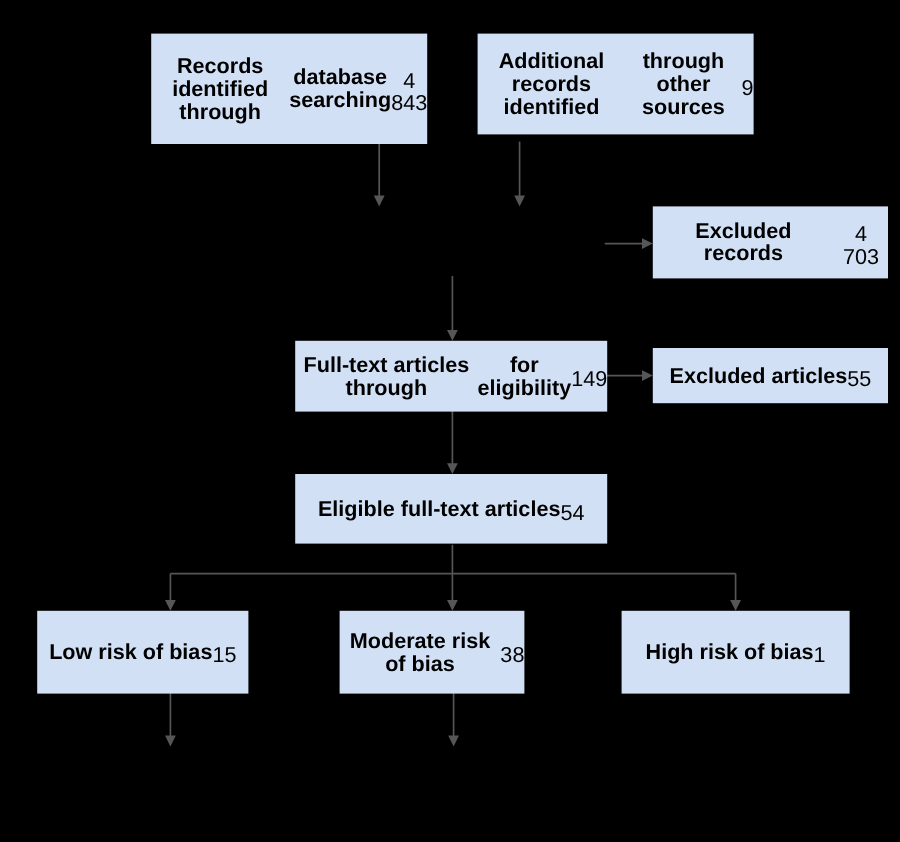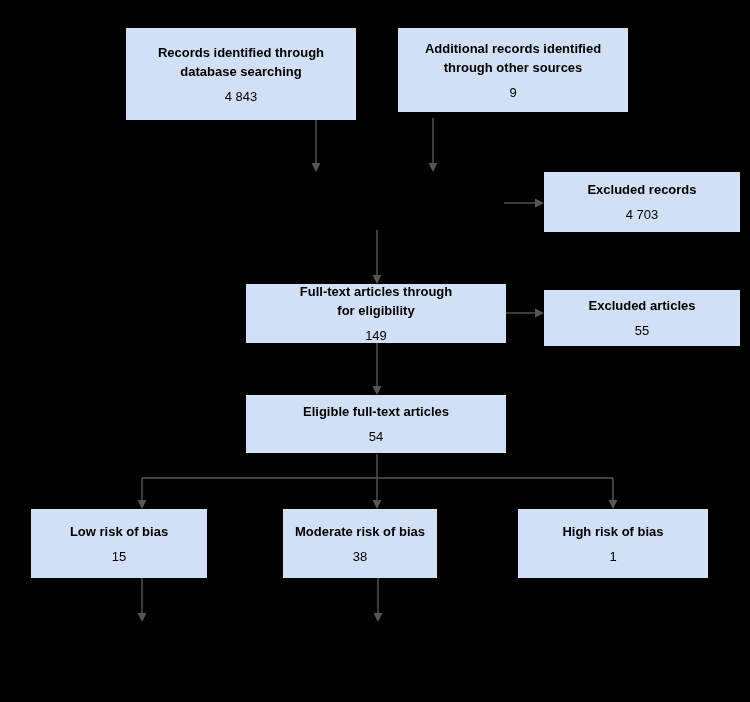--- a/index.html
+++ b/index.html
@@ -25,25 +25,25 @@
     width:750px;height:702px;
     pointer-events:none;
   }
   .conn line{stroke:var(--line);stroke-width:1.4px;}
   .conn polygon{fill:var(--line);}
   .box{
     position:absolute;
     background:var(--box-fill);
     color:var(--box-text);
     display:flex;
-    flex-direction:column;
+    flex-direction:row;
     justify-content:center;
     align-items:center;
     text-align:center;
-    font-size:13px;
+    font-size:18px;
     line-height:19px;
     font-weight:700;
   }
   .box .line{display:block;}
   .box .value{
     display:block;
     font-weight:400;
     margin-top:6px;
   }
 </style>
@@ -120,21 +120,21 @@
     <span class="line">Excluded records</span>
     <span class="value">4 703</span>
   </div>
 
   <div class="box" style="left:246px;top:284px;width:260px;height:59px">
     <span class="line">Full-text articles through</span>
     <span class="line">for eligibility</span>
     <span class="value">149</span>
   </div>
 
-  <div class="box" style="left:544px;top:290px;width:196px;height:56px">
+  <div class="box" style="left:544px;top:290px;width:196px;height:46px">
     <span class="line">Excluded articles</span>
     <span class="value">55</span>
   </div>
 
   <div class="box" style="left:246px;top:395px;width:260px;height:58px">
     <span class="line">Eligible full-text articles</span>
     <span class="value">54</span>
   </div>
 
   <div class="box" style="left:31px;top:509px;width:176px;height:69px">

